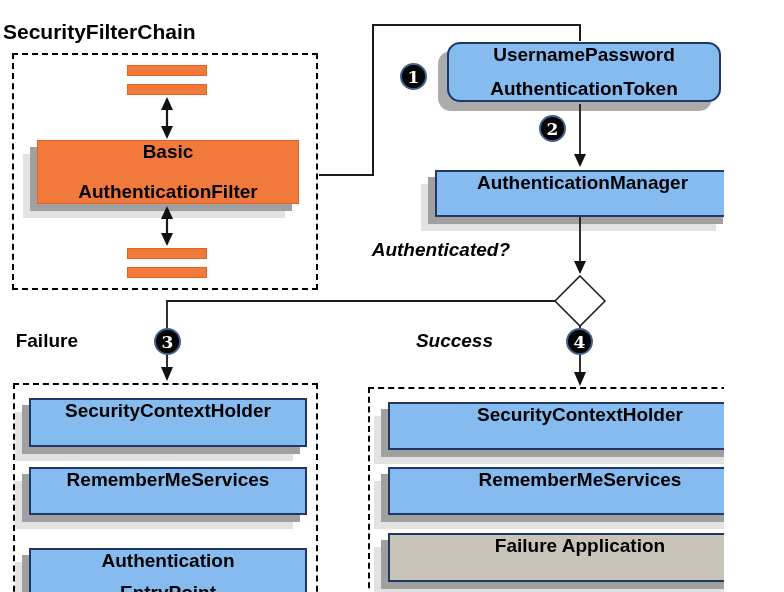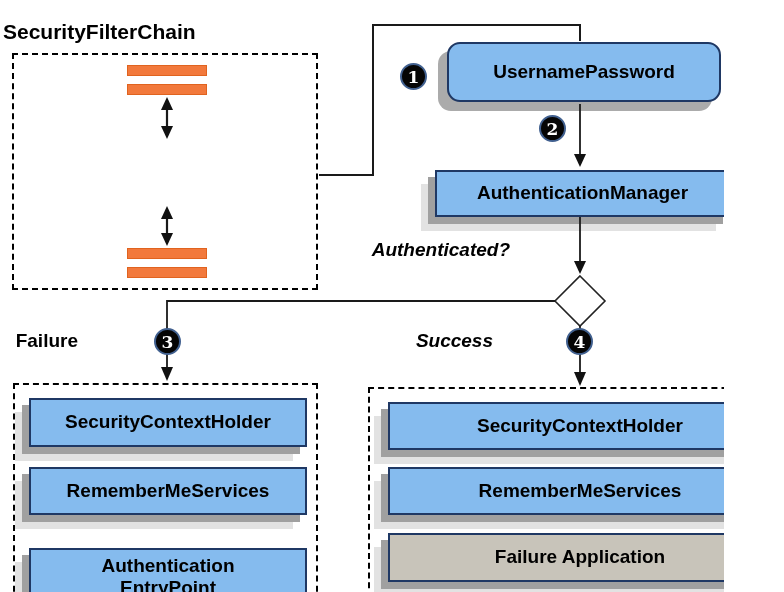--- a/index.html
+++ b/index.html
@@ -5,21 +5,21 @@
   html,body{margin:0;padding:0;background:#fff;}
   .stage{
     position:relative;width:724px;height:592px;overflow:hidden;
     font-family:"Liberation Sans",sans-serif;font-weight:bold;color:#000;background:#fff;margin-top:20px;
   }
   .overlay{position:absolute;left:0;top:0;width:784px;height:592px;z-index:5;pointer-events:none;}
   .title{position:absolute;left:3px;top:0;font-size:21px;font-weight:bold;z-index:2;}
   .dashed-panel{position:absolute;border:2px dashed #000;box-sizing:border-box;z-index:1;background:transparent;}
   .bar{position:absolute;width:80px;height:11px;background:#F2793C;border:1px solid #E0631F;box-sizing:border-box;z-index:2;}
   .node{
-    position:absolute;display:flex;flex-direction:column;align-items:center;justify-content:center;
+    position:absolute;display:flex;flex-direction:column;align-items:center;justify-content:space-between;
     text-align:center;box-sizing:border-box;font-size:19px;line-height:1.16;z-index:2;
   }
   .node span{display:block;}
   .blue{background:#85BBEE;border:2px solid #1F3864;box-shadow:-7px 7px 0 #A0A0A0,-14px 14px 0 #E2E2E2;}
   .orange-node{background:#F2793C;border:1px solid #E0631F;box-shadow:-7px 7px 0 #A0A0A0,-14px 14px 0 #E2E2E2;}
   .gray-node{background:#C8C4BA;border:2px solid #1F3864;box-shadow:-7px 7px 0 #A0A0A0,-14px 14px 0 #E2E2E2;}
   .rounded{border-radius:13px;box-shadow:-9px 9px 0 #ABABAB;}
   .badge{
     position:absolute;width:27px;height:27px;border-radius:50%;background:#050505;
     border:2px solid #41608f;color:#fff;display:flex;align-items:center;justify-content:center;
@@ -64,23 +64,28 @@
   </svg>
 
   <div class="title">SecurityFilterChain</div>
 
   <div class="dashed-panel" style="left:12px;top:33px;width:306px;height:237px;"></div>
   <div class="bar" style="left:127px;top:45px;"></div>
   <div class="bar" style="left:127px;top:64px;"></div>
   <div class="bar" style="left:127px;top:228px;"></div>
   <div class="bar" style="left:127px;top:247px;"></div>
 
+  <div class="node orange-node" style="left:37px;top:120px;width:262px;height:64px;">
+    <span>Basic</span>
+    <span>AuthenticationFilter</span>
+  </div>
 
   <div class="node blue rounded" style="left:447px;top:22px;width:274px;height:60px;">
     <span>UsernamePassword</span>
+    <span>AuthenticationToken</span>
   </div>
 
   <div class="node blue" style="left:435px;top:150px;width:295px;height:47px;">
     <span>AuthenticationManager</span>
   </div>
 
   <div class="badge" style="left:400px;top:43px;">1</div>
   <div class="badge" style="left:539px;top:95px;">2</div>
   <div class="badge" style="left:154px;top:308px;">3</div>
   <div class="badge" style="left:566px;top:308px;">4</div>

